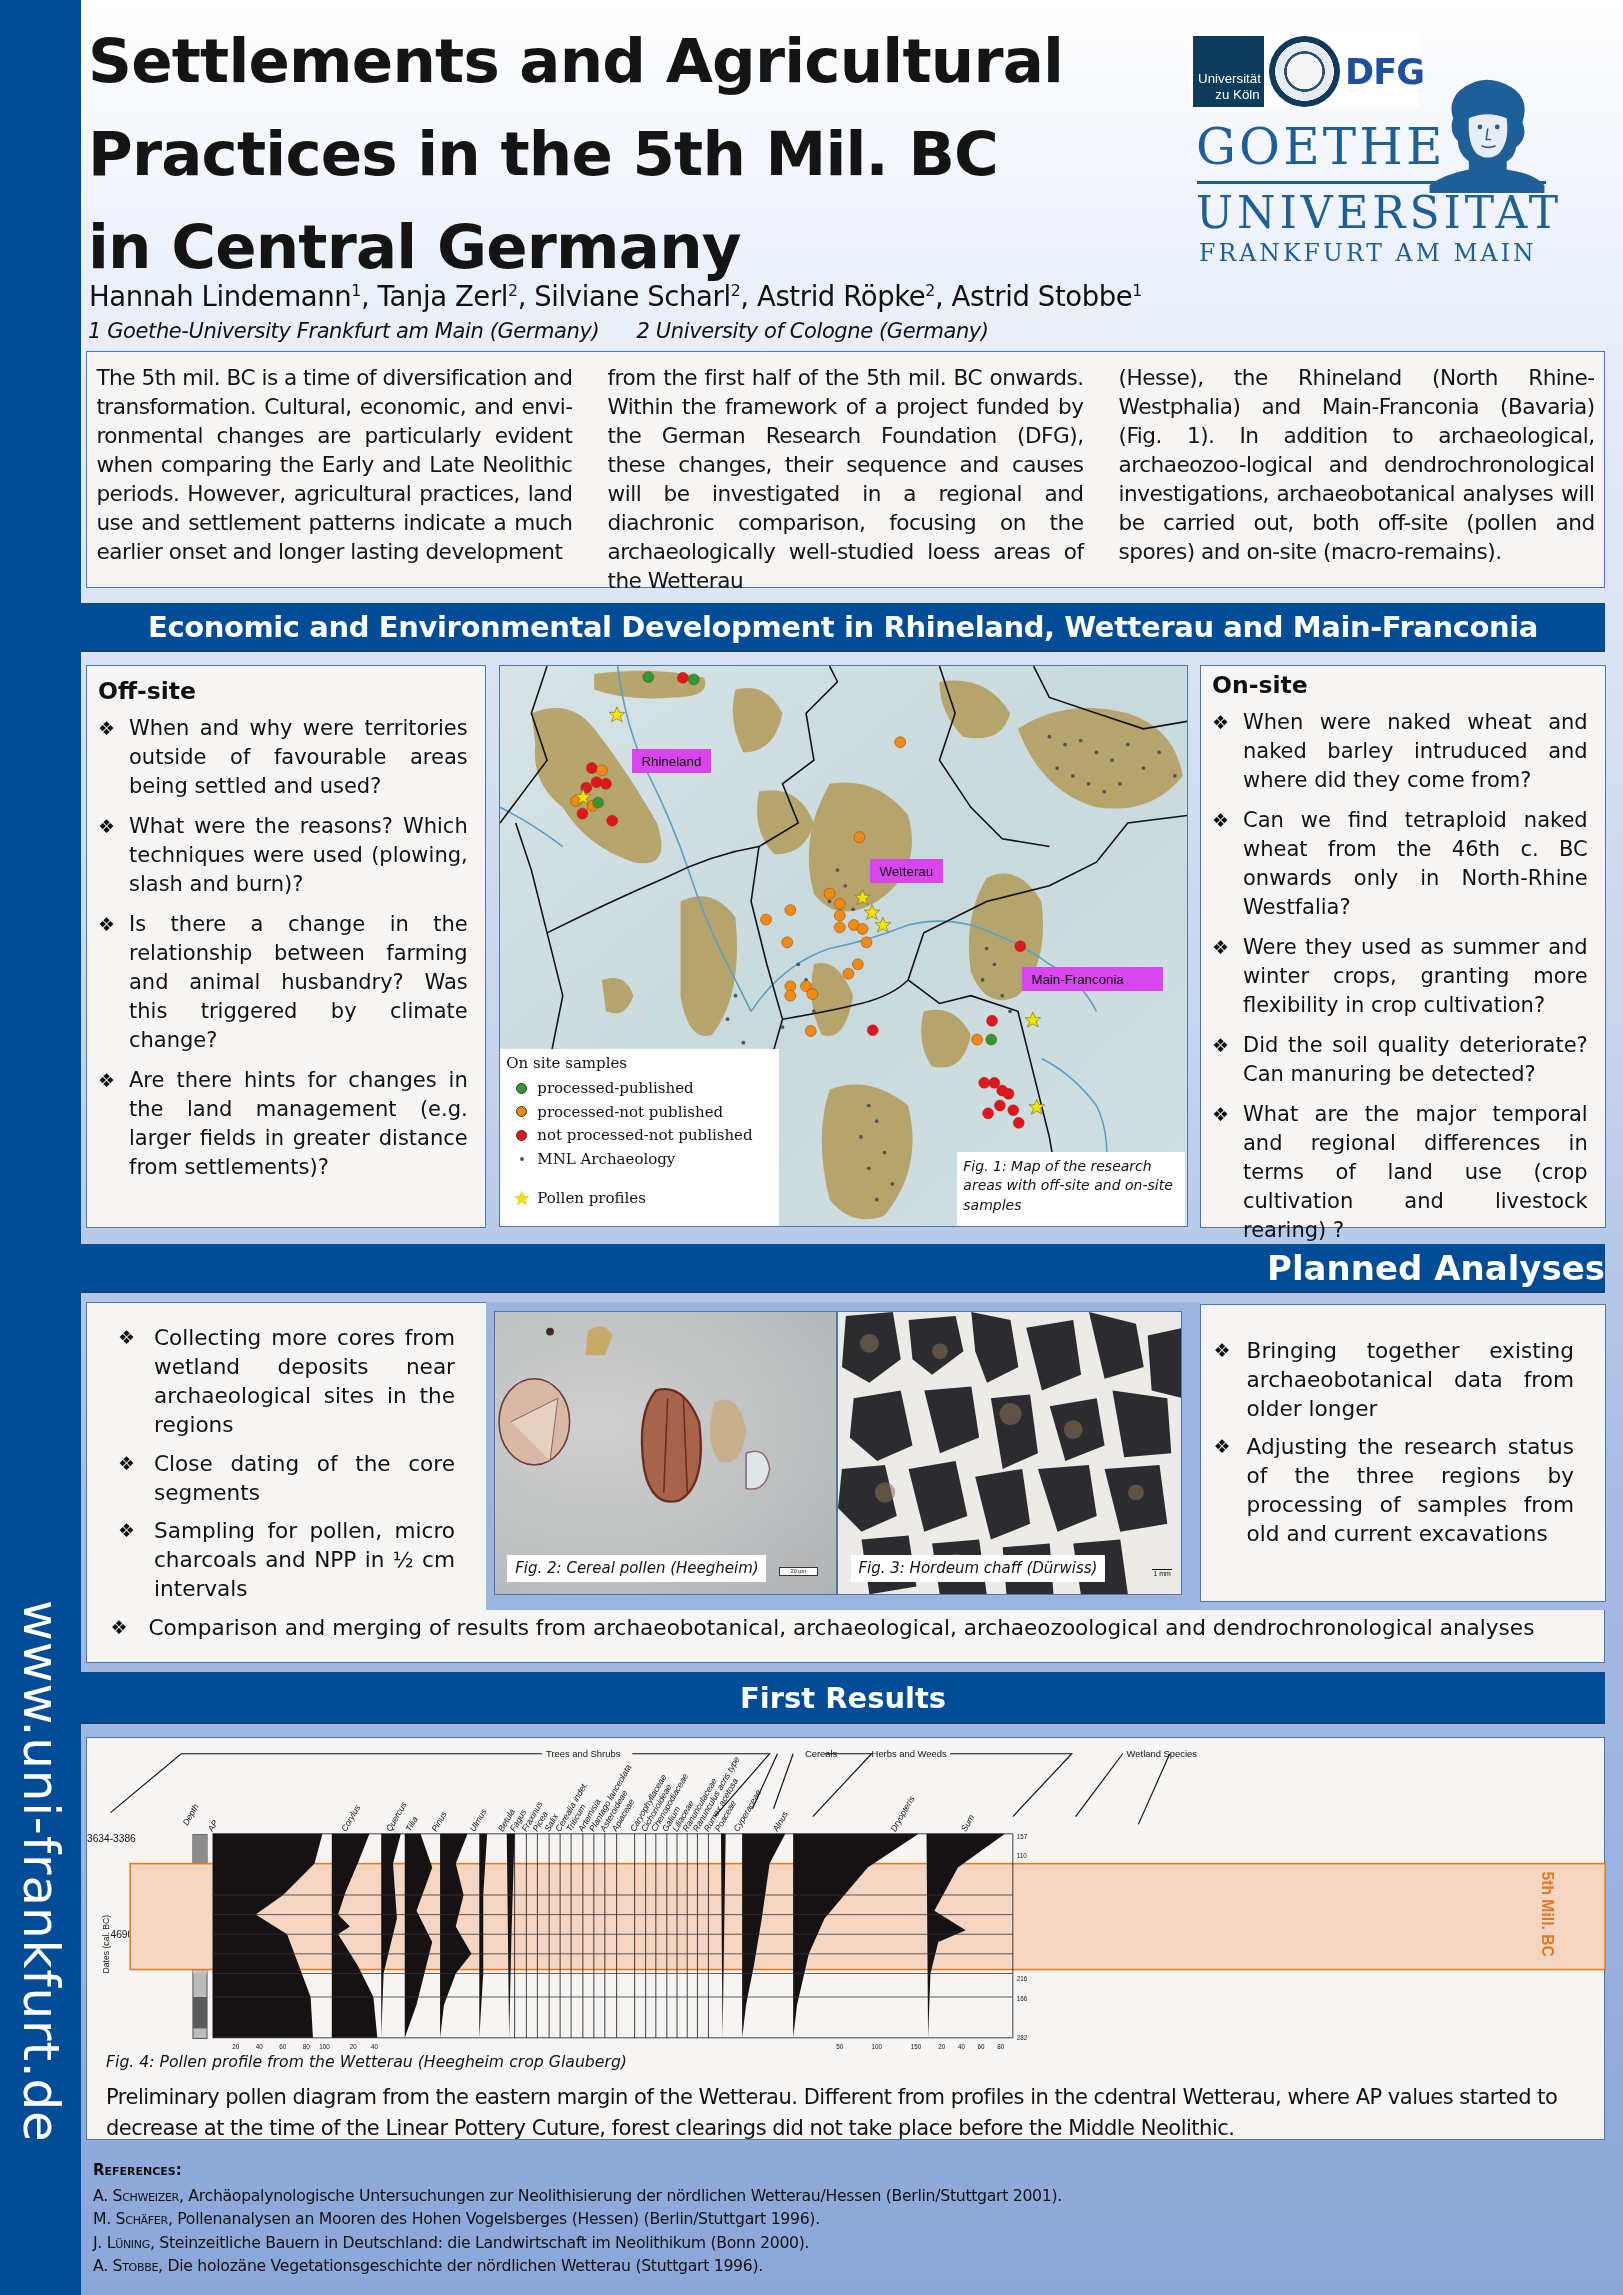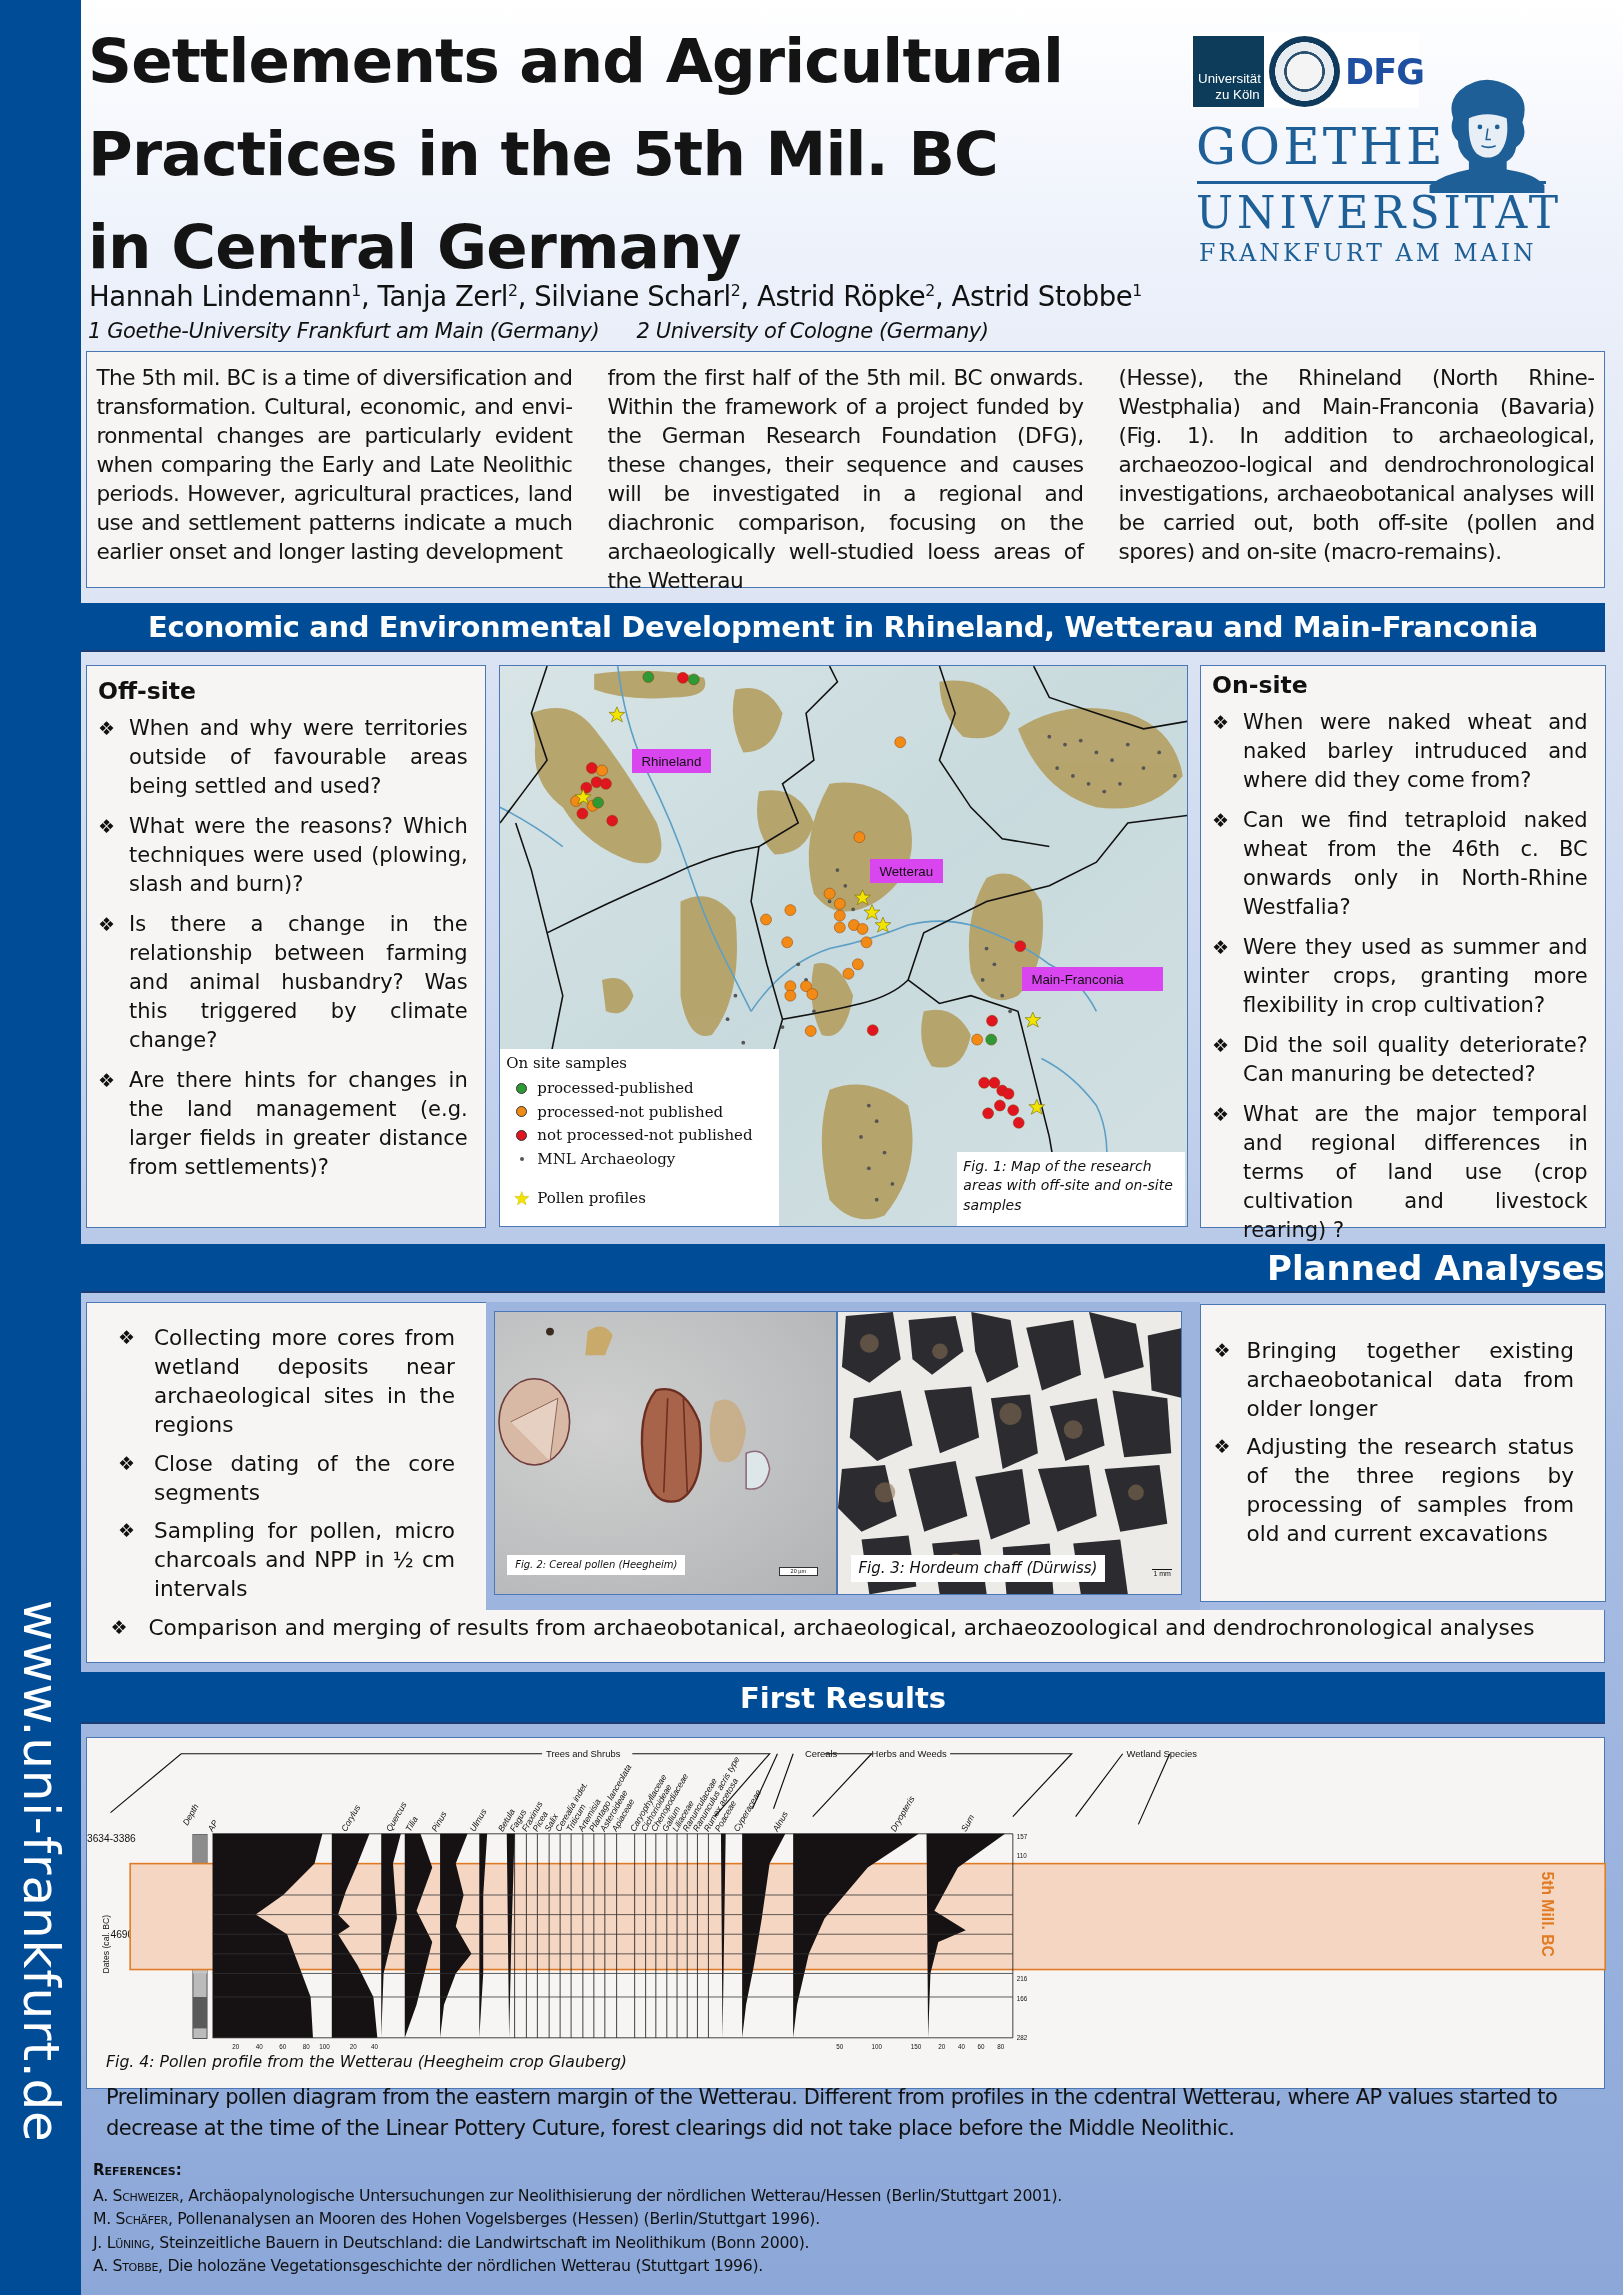--- a/index.html
+++ b/index.html
@@ -105,26 +105,26 @@
     position: absolute; left: 86px; top: 1610px; width: 1519px; height: 53px; background: #f6f5f4;
     border: 1.6px solid #4b77b5; border-top: none; padding: 1.6px 23.5px;
   }
   .plan-full .qlist li { font-size: 21.6px; line-height: 31px; padding-left: 38px; }
   .plan-right { left: 1200px; top: 1304px; width: 406px; height: 298px; padding: 31px 31px 0 12.6px; }
   .plan-right .qlist li { font-size: 21.6px; line-height: 29px; padding-left: 33px; margin-bottom: 9.4px; }
   .photos { position: absolute; left: 486px; top: 1302px; width: 714px; height: 308px; background: #9cb4de; }
   .photo { position: absolute; top: 8.6px; height: 284px; border: 0.8px solid #4b77b5; overflow: hidden; }
   .ph1 { left: 7.8px; width: 343px; background: radial-gradient(ellipse at 30% 40%, #cfd0cf 0%, #bebfc0 60%, #b1b2b4 100%); }
   .ph2 { left: 351px; width: 345px; background: #ecebe8; }
-  .fig2 { left: 12.6px; top: 243px; padding: 4.7px 7.8px; font-size: 10px; }
+  .fig2 { left: 12.6px; top: 243px; padding: 4.7px 7.8px; font-size: 15px; }
   .fig3 { left: 12.6px; top: 243px; padding: 4.7px 7.8px; font-size: 15px; }
   .scale { position: absolute; font-size: 5.5px; color: #111; text-align: center; }
 
   
-  .results { left: 86px; top: 1737px; width: 1519px; height: 352px; padding: 0; }
+  .results { left: 86px; top: 1737px; width: 1519px; height: 403px; padding: 0; }
   .results svg { position: absolute; left: 0; top: 0; }
   .fig4 { position: absolute; left: 19px; top: 314px; font-size: 15.7px; font-style: italic; background: transparent; font-family: "DejaVu Sans", sans-serif; }
   .res-text {
     position: absolute; left: 19px; top: 344px; width: 1483px; font-size: 21px; line-height: 31px;
     font-family: "DejaVu Sans", sans-serif; letter-spacing: -0.5px; color: #111;
   }
 
   
   .refs { position: absolute; left: 93px; top: 2161px; width: 1491px; font-family: "DejaVu Sans", sans-serif; color: #111; }
   .refs .rh { font-size: 15px; font-weight: bold; font-variant: small-caps; margin-bottom: 4.7px; }

